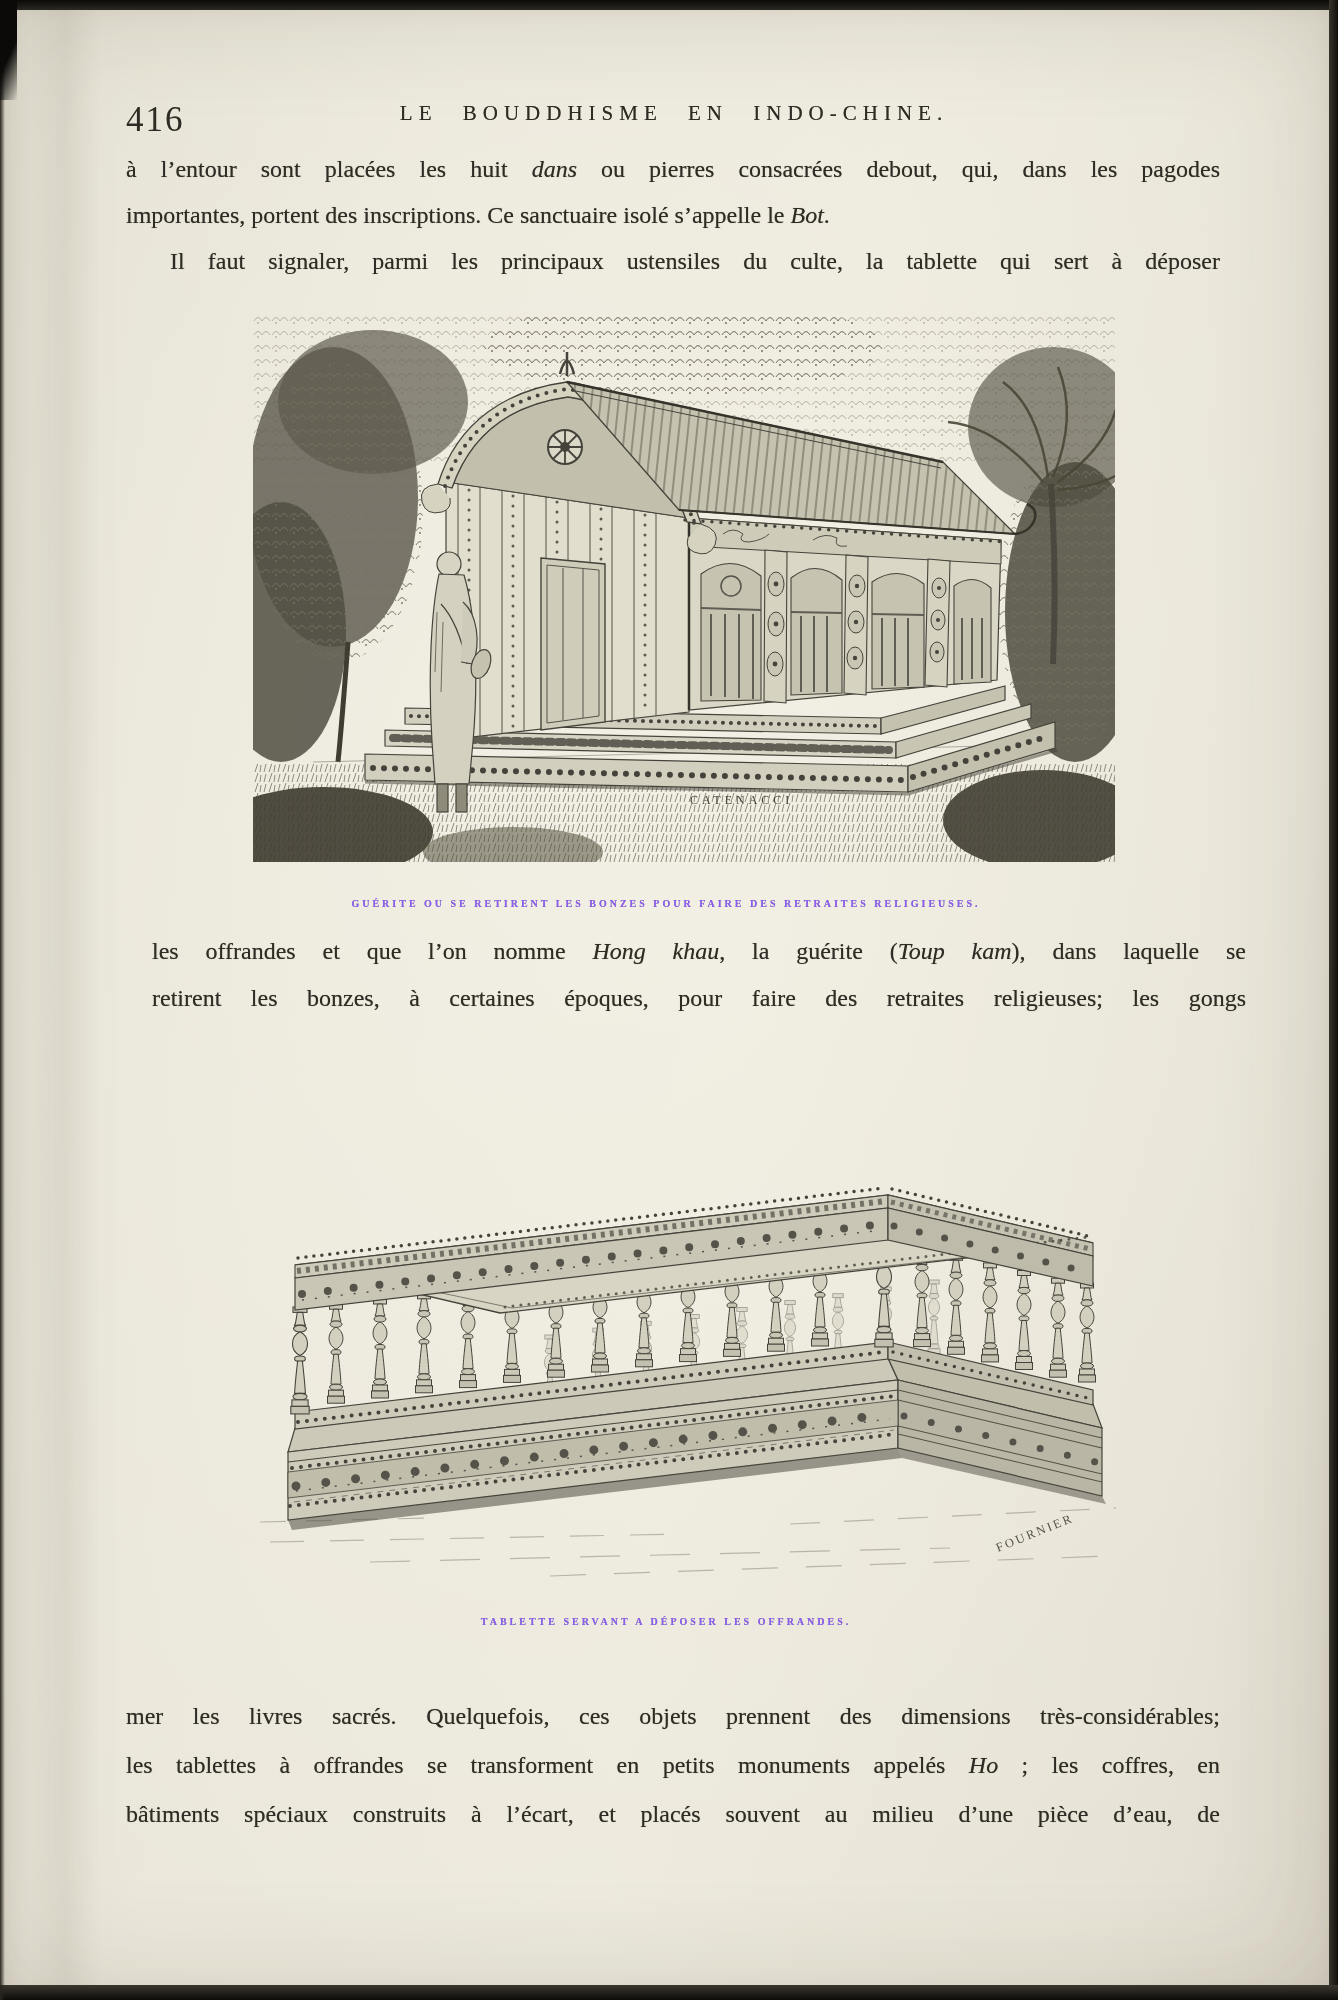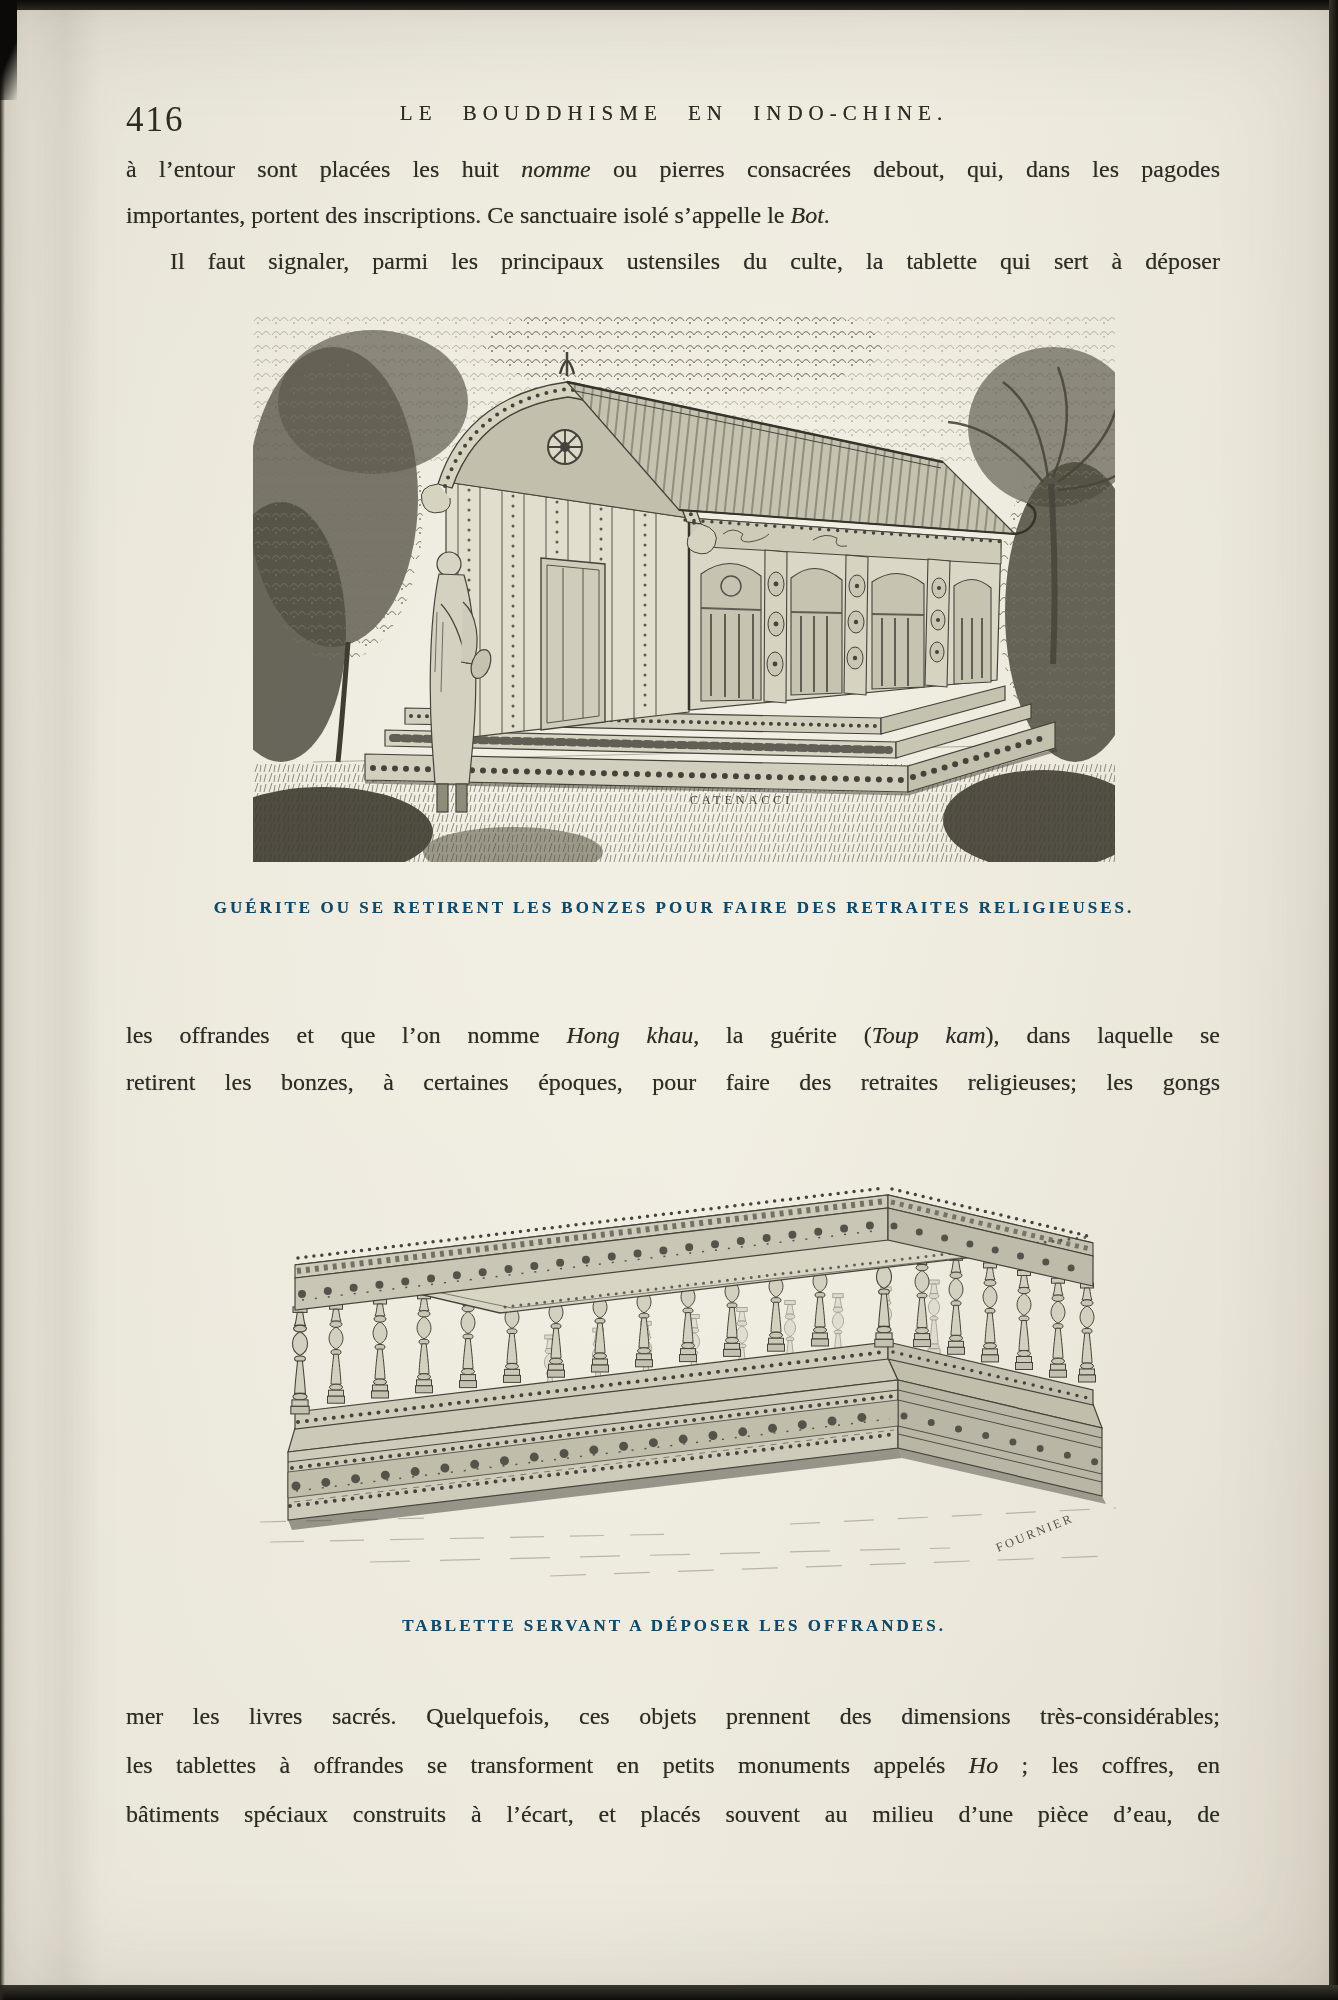--- a/index.html
+++ b/index.html
@@ -30,43 +30,43 @@
   .tline{height:46px;line-height:46px;text-align:justify;text-align-last:justify;white-space:normal;}
   .tline.left{text-align:center;text-align-last:left;}
   .tline.indent{text-indent:44px;}
   #p2 .tline{height:47px;line-height:47px;}
   #p3 .tline{height:49px;line-height:49px;}
   .para i{font-style:italic;}
 
   .figure{position:absolute;}
   .figure svg{display:block;}
 
-  .figcaption{position:absolute;left:128px;width:1092px;text-align:center;
-    font-size:17px;font-weight:bold;letter-spacing:3px;color:#0c4a6e;
+  .figcaption{position:absolute;left:120px;width:1092px;text-align:center;
+    font-size:10px;font-weight:bold;letter-spacing:3px;color:#8b5cf6;
     text-shadow:0 0 .5px rgba(58,54,46,.5);}
 
   .left-shade{position:absolute;left:30px;top:0;width:70px;height:2000px;pointer-events:none;
     background:linear-gradient(90deg,rgba(80,70,50,0),rgba(80,70,50,.07),rgba(80,70,50,0));}
 </style>
 </head>
 <body>
 
 <div class="vignette"></div>
 <div class="left-shade"></div>
 <div class="edge-top"></div>
 <div class="edge-right"></div>
 <div class="edge-bottom"></div>
 <div class="edge-left"></div>
 <div class="corner-tl"></div>
 
 <div class="pageno">416</div>
 <div class="header">LE BOUDDHISME EN INDO-CHINE.</div>
 
 <div class="para" id="p1" style="top:146px;">
-  <div class="tline"><span>à l’entour sont placées les huit </span><i>nomme</i><span> ou pierres consacrées debout, qui, dans les pagodes</span></div>
+  <div class="tline"><span>à l’entour sont placées les huit </span><i>dans</i><span> ou pierres consacrées debout, qui, dans les pagodes</span></div>
   <div class="tline left"><span>importantes, portent des inscriptions. Ce sanctuaire isolé s’appelle le </span><i>Bot</i><span>.</span></div>
   <div class="tline indent"><span>Il faut signaler, parmi les principaux ustensiles du culte, la tablette qui sert à déposer</span></div>
 </div>
 
 <div class="figure" style="left:253px;top:312px;width:862px;height:550px;">
 <svg viewBox="0 0 862 550" width="862" height="550">
   <defs>
     <pattern id="leafy" width="18" height="14" patternUnits="userSpaceOnUse">
       <path d="M1,9 q4,-7 8,0 q4,-7 8,0" stroke="#75715f" fill="none" stroke-width="1"></path>
       <circle cx="5" cy="11" r="1" fill="#75715f"></circle>
@@ -253,21 +253,21 @@
     <rect x="184" y="472" width="11" height="28" fill="#8f8b7a"></rect>
     <rect x="203" y="472" width="11" height="28" fill="#8f8b7a"></rect>
   </g>
 
   <text x="437" y="492" font-size="12" letter-spacing="4" fill="#45423a">CATENACCI</text>
 </svg>
 </div>
 
 <div class="figcaption" style="top:898px;">GUÉRITE OU SE RETIRENT LES BONZES POUR FAIRE DES RETRAITES RELIGIEUSES.</div>
 
-<div class="para" id="p2" style="top:1012px;">
+<div class="para" id="p2" style="top:928px;margin-left:26px;">
   <div class="tline"><span>les offrandes et que l’on nomme </span><i>Hong khau</i><span>, la guérite (</span><i>Toup kam</i><span>), dans laquelle se</span></div>
   <div class="tline"><span>retirent les bonzes, à certaines époques, pour faire des retraites religieuses; les gongs</span></div>
 </div>
 
 <div class="figure" style="left:250px;top:1150px;width:870px;height:432px;">
 <svg viewBox="0 0 870 432" width="870" height="432">
   <defs>
     <g id="bal" stroke="#45433b" stroke-width="1">
       <rect x="-6.5" y="0" width="13" height="5" fill="#cdc9b8"></rect>
       <path d="M-2.5,5 C-3.5,10 -3.5,14 -5,17 L5,17 C3.5,14 3.5,10 2.5,5 Z" fill="#d4d0bf"></path>

